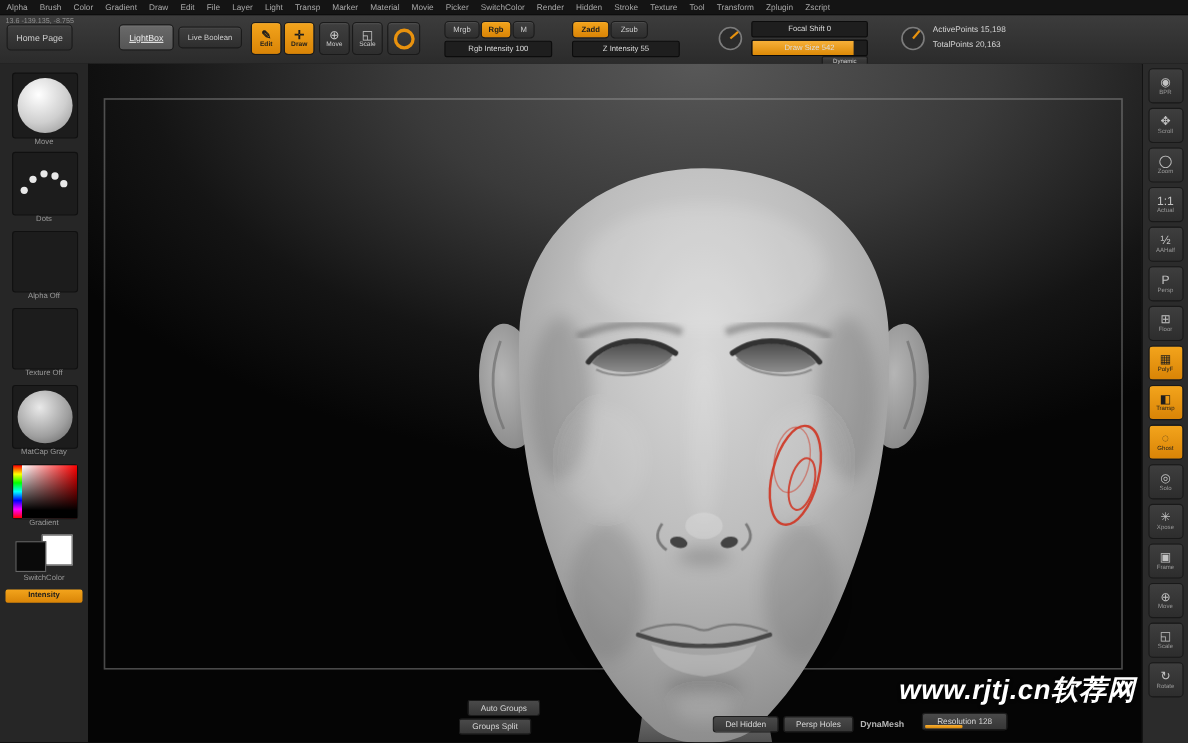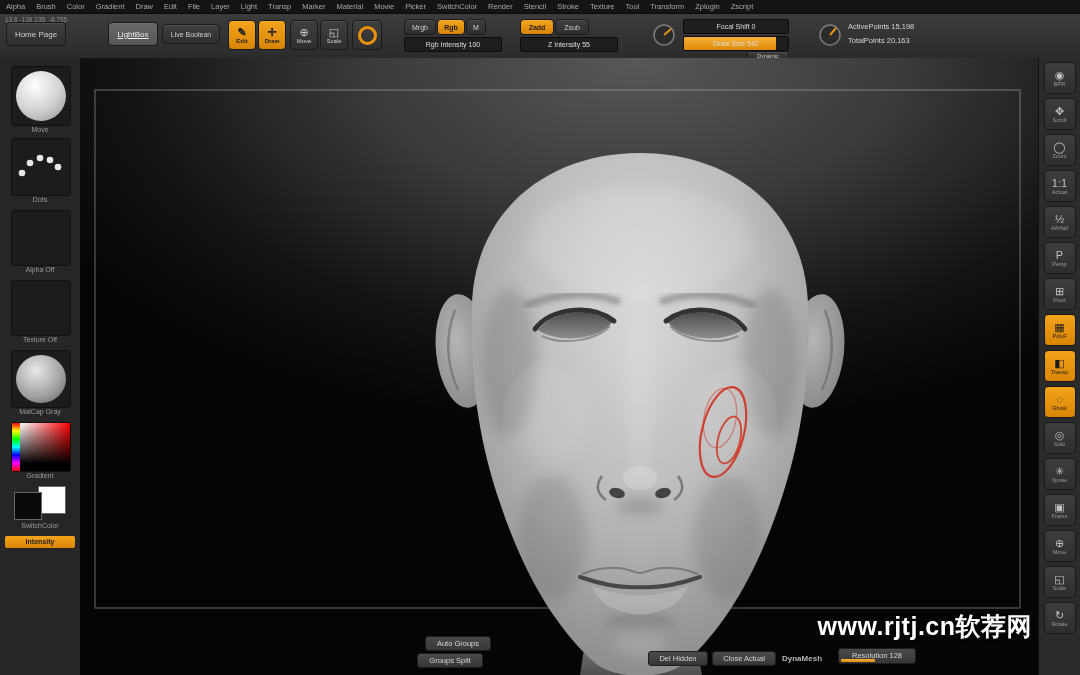--- a/index.html
+++ b/index.html
@@ -65,21 +65,21 @@
   
   .canvas{position:absolute;left:80px;top:58px;width:958px;height:617px;cursor:crosshair;
           background:radial-gradient(ellipse 70% 60% at 58% 0%,#585858 0%,#3a3a3a 40%,#141414 75%,#050505 100%);}
   .canvas svg{position:absolute;left:0;top:0;}
   .bb{position:absolute;height:13px;background:linear-gradient(#4a4a4a,#363636);border:1px solid #1d1d1d;
       border-radius:3px;color:#d8d8d8;font-size:7.5px;text-align:center;line-height:13px;cursor:pointer;
       box-sizing:content-box;}
   .bb-label{position:absolute;font-size:8px;color:#b5b5b5;}
   .res-bar{position:absolute;left:2px;bottom:1px;height:3px;background:linear-gradient(#f7b13a,#dd8a07);border-radius:1px;}
   .watermark{position:absolute;right:6px;top:552px;font-size:25px;font-weight:bold;color:#ffffff;
-             letter-spacing:.5px;text-shadow:0 1px 3px rgba(0,0,0,.6);}
+             letter-spacing:.5px;text-shadow:0 1px 3px rgba(0,0,0,.6);font-style:italic;}
 </style>
 </head>
 <body>
 
 <div id="app">
 
   <div class="menubar">
 
   <span class="menu-item">Alpha</span>
       <span class="menu-item">Brush</span>
@@ -90,21 +90,21 @@
       <span class="menu-item">File</span>
       <span class="menu-item">Layer</span>
       <span class="menu-item">Light</span>
       <span class="menu-item">Transp</span>
       <span class="menu-item">Marker</span>
       <span class="menu-item">Material</span>
       <span class="menu-item">Movie</span>
       <span class="menu-item">Picker</span>
       <span class="menu-item">SwitchColor</span>
       <span class="menu-item">Render</span>
-      <span class="menu-item">Stencil</span>
+      <span class="menu-item">Hidden</span>
       <span class="menu-item">Stroke</span>
       <span class="menu-item">Texture</span>
       <span class="menu-item">Tool</span>
       <span class="menu-item">Transform</span>
       <span class="menu-item">Zplugin</span>
       <span class="menu-item">Zscript</span>
     </div>
 
   <div class="toolbar">
     <span class="readout">13.6   -139.135, -8.755</span>
@@ -294,21 +294,21 @@
       <g>
         <ellipse cx="643" cy="374" rx="21" ry="46" fill="none" stroke="#cf3a28" stroke-width="2.2" opacity="0.95" transform="rotate(14 643 374)"></ellipse>
         <ellipse cx="649" cy="382" rx="11" ry="24" fill="none" stroke="#cf3a28" stroke-width="1.8" opacity="0.9" transform="rotate(14 649 382)"></ellipse>
         <ellipse cx="640" cy="360" rx="16" ry="30" fill="none" stroke="#cf3a28" stroke-width="1.3" opacity="0.5" transform="rotate(10 640 360)"></ellipse>
       </g>
     </svg>
 
     <div class="bb" style="left:345px;top:578px;width:64px;">Auto Groups</div>
     <div class="bb" style="left:337px;top:595px;width:64px;">Groups Split</div>
     <div class="bb" style="left:568px;top:593px;width:58px;">Del Hidden</div>
-    <div class="bb" style="left:632px;top:593px;width:62px;">Close Actual</div>
+    <div class="bb" style="left:632px;top:593px;width:62px;">Persp Holes</div>
     <span class="bb-label" style="left:702px;top:596px;font-weight:bold;">DynaMesh</span>
     <div class="bb" style="left:758px;top:590px;width:76px;height:14px;">
       <span>Resolution 128</span>
       <div class="res-bar" style="width:45%;"></div>
     </div>
 
     <div class="watermark">www.rjtj.cn软荐网</div>
   </div>
 
   <div class="right-shelf">

